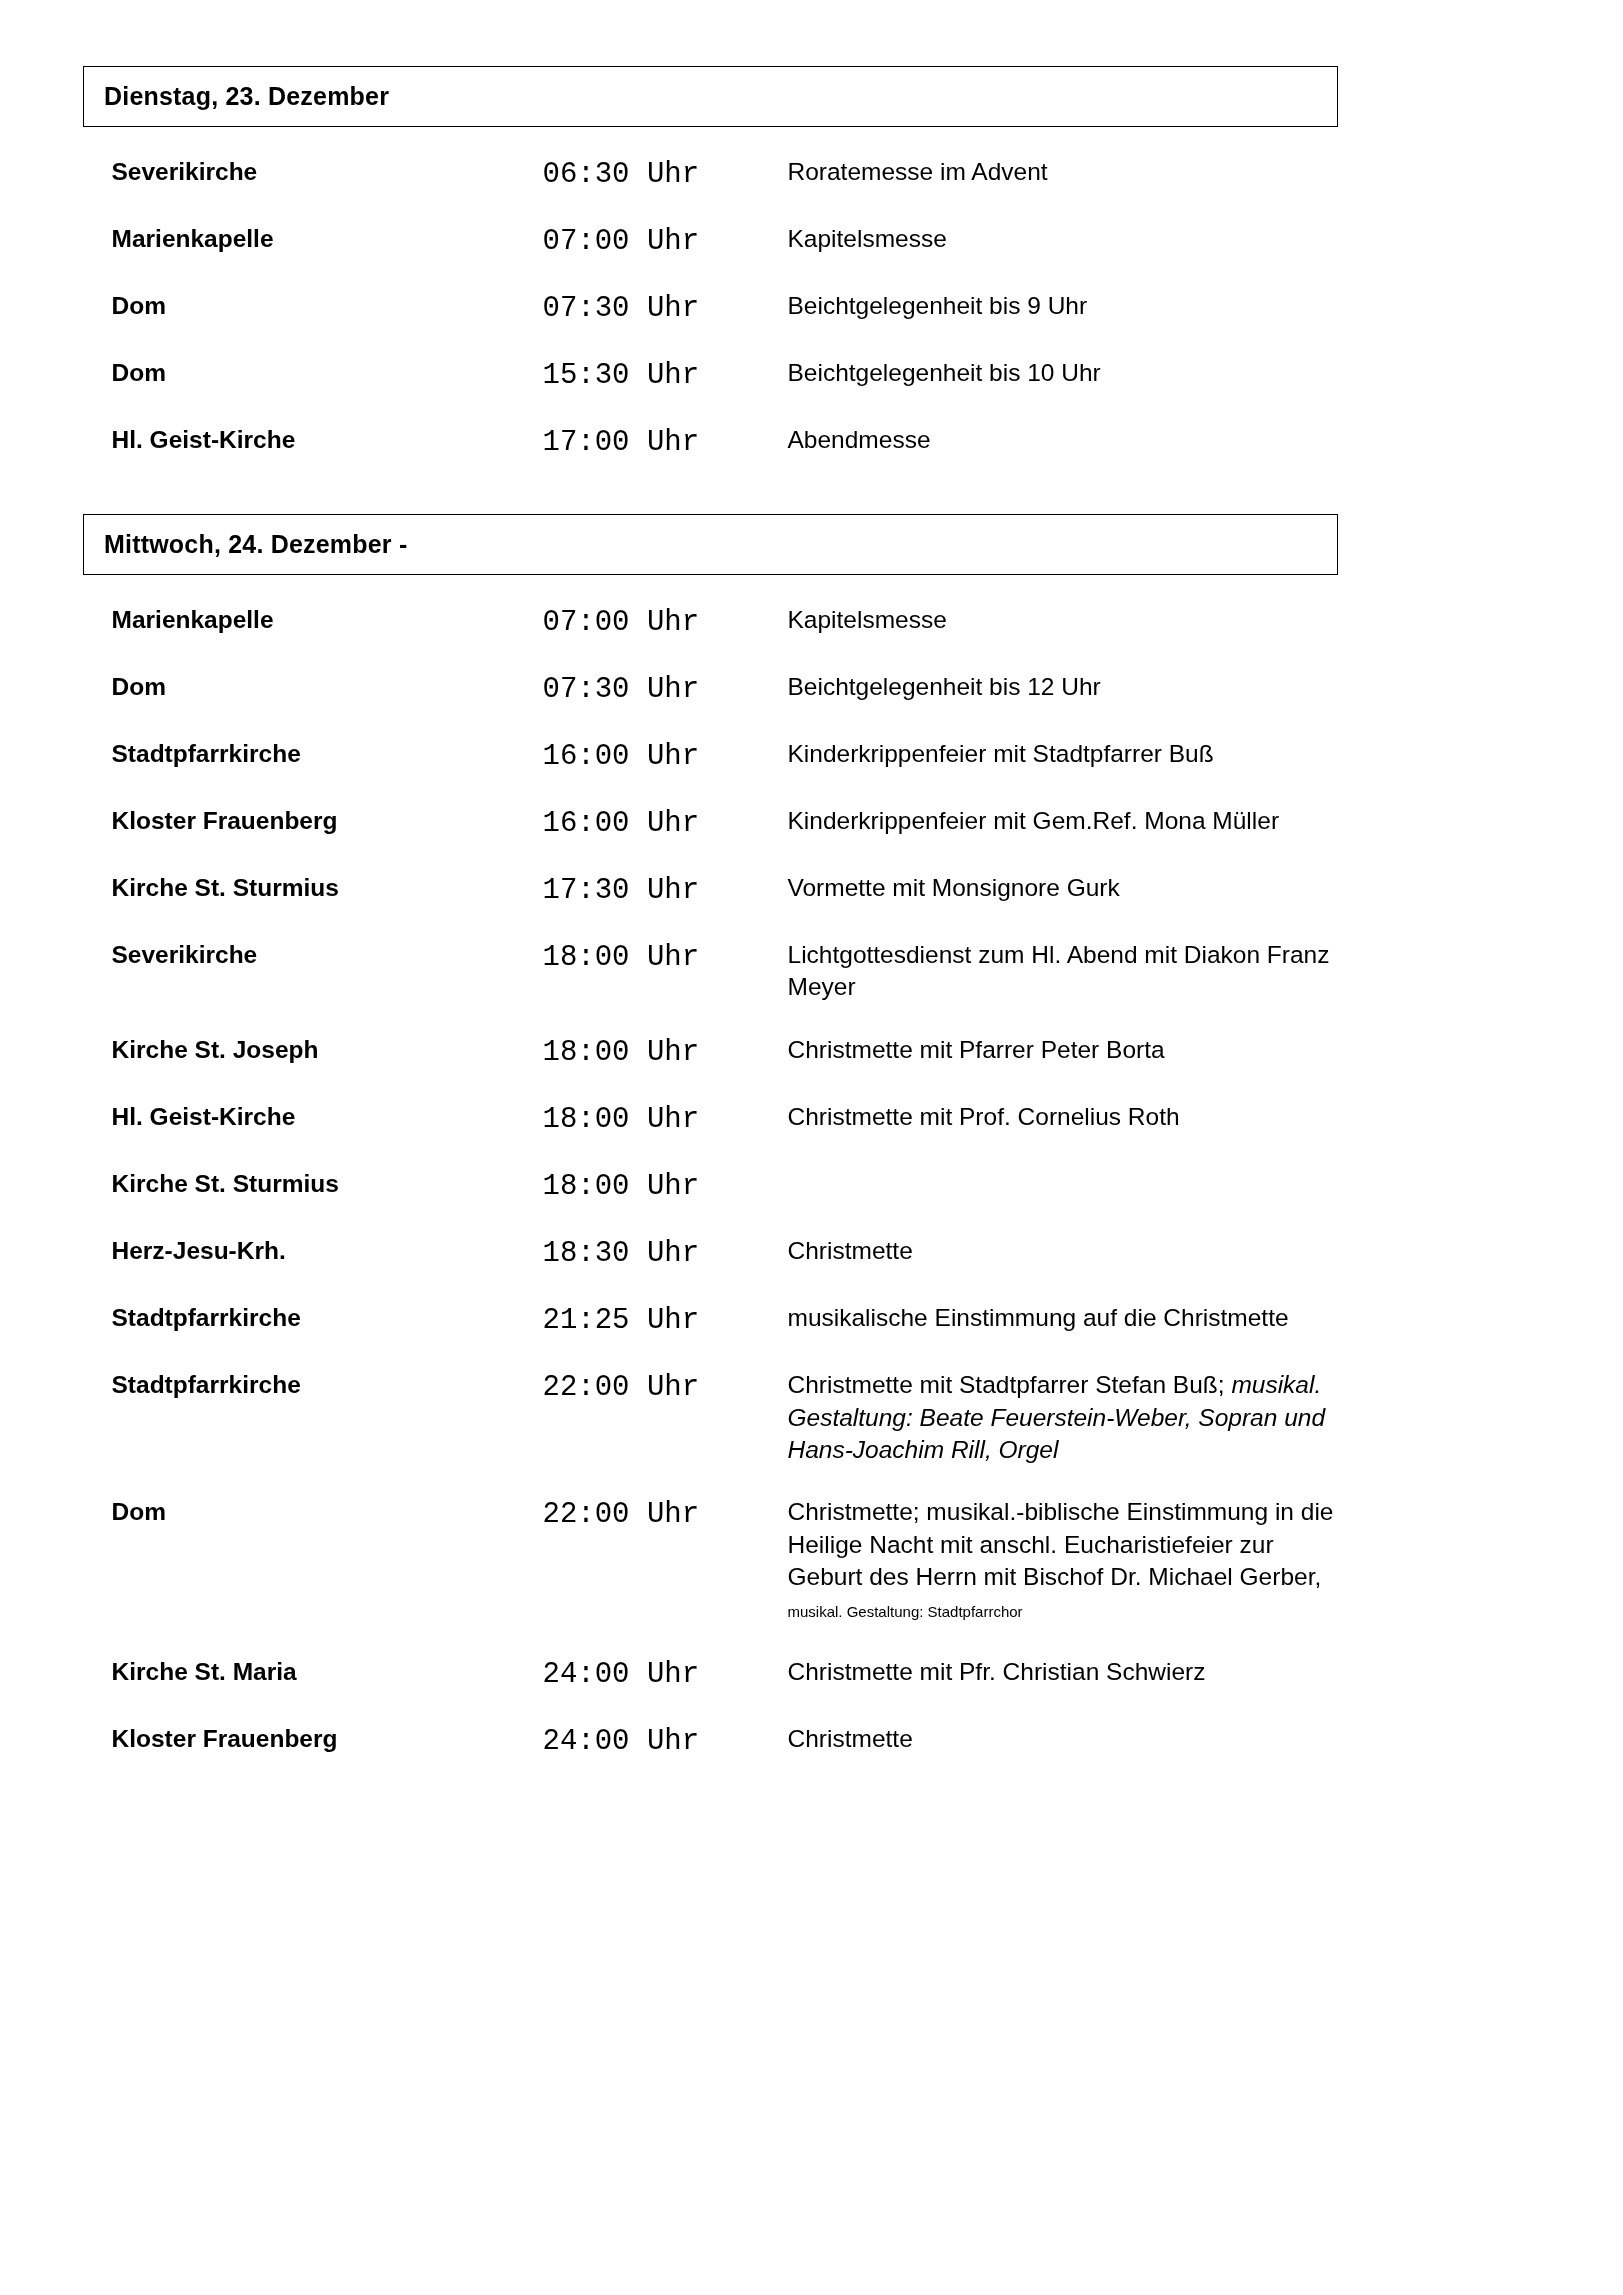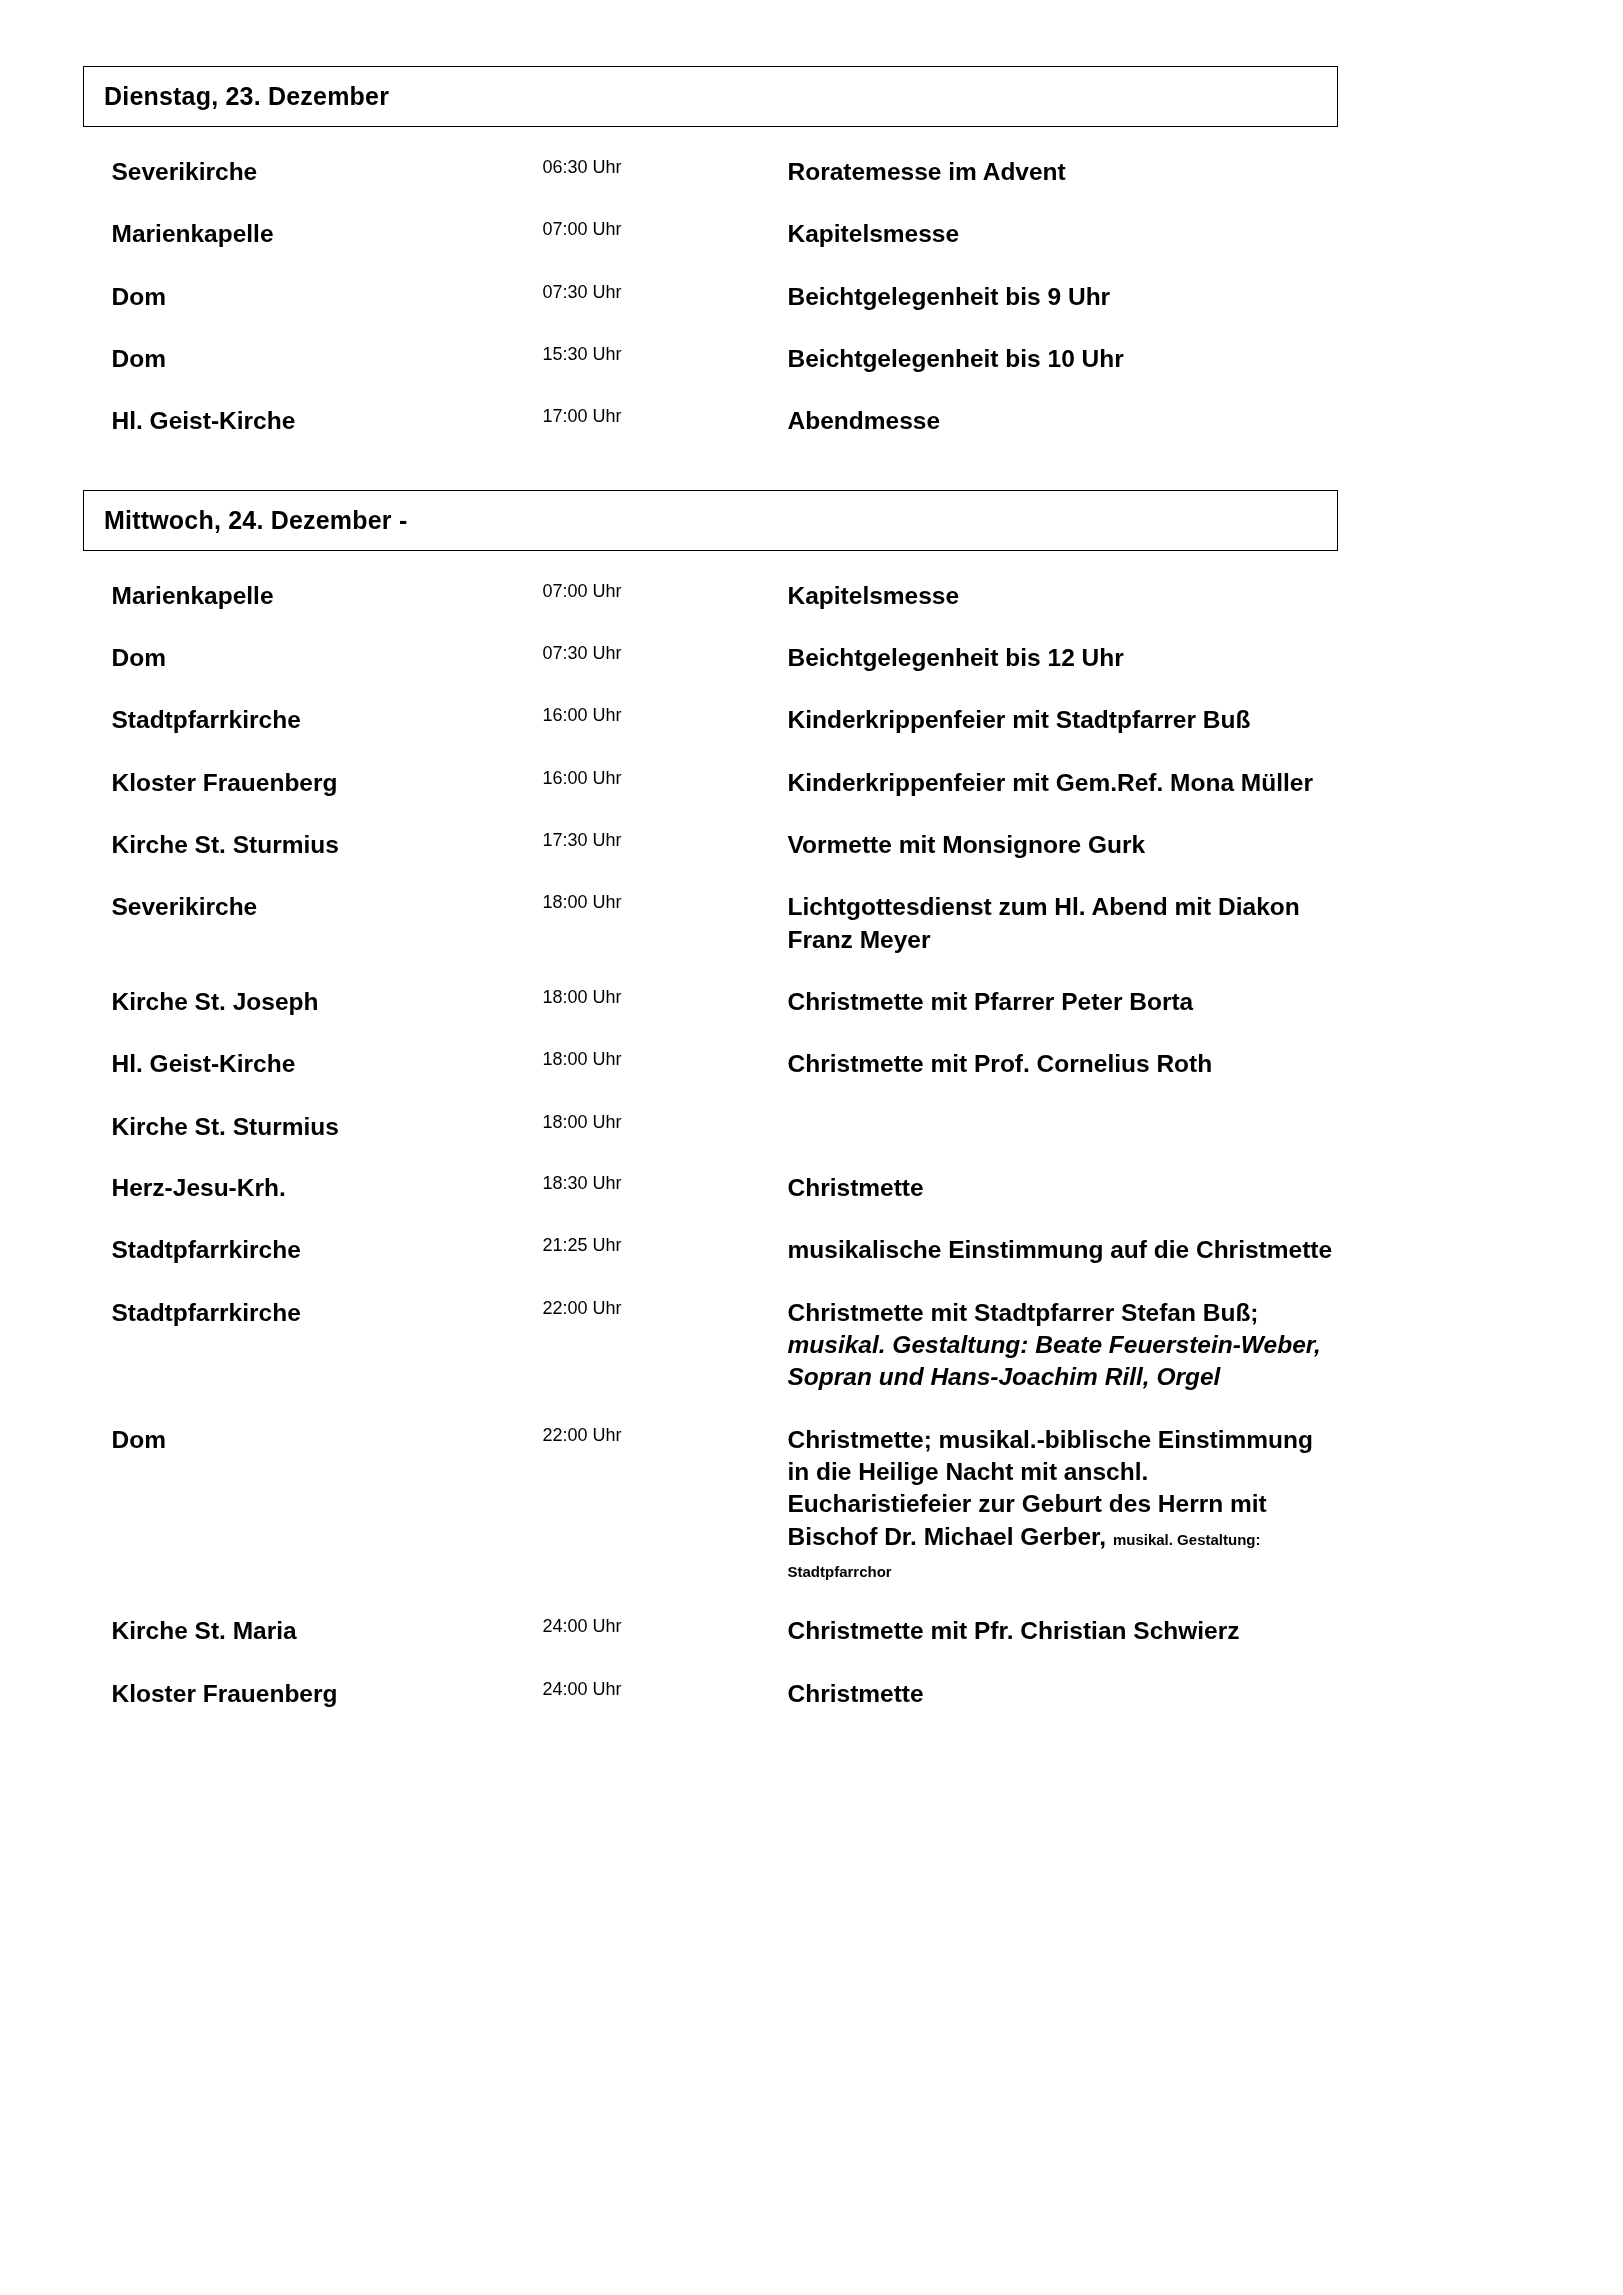--- a/index.html
+++ b/index.html
@@ -57,28 +57,29 @@
     width: 431px;
     flex: 0 0 431px;
     font-size: 24.5px;
     font-weight: bold;
     line-height: 1.28;
     margin-left: 20px;
   }
   .entry-time {
     width: 245px;
     flex: 0 0 245px;
-    font-size: 18px;
+    font-size: 29px;
     font-weight: normal;
     line-height: 1.28;
+    font-family: Liberation Mono, monospace;
   }
   .entry-desc {
     flex: 1 1 auto;
     font-size: 24.5px;
-    font-weight: bold;
+    font-weight: normal;
     line-height: 1.32;
     max-width: 837px;
   }
   .entry-desc .it {
     font-style: italic;
   }
   .entry-desc .small {
     font-size: 15px;
   }
 </style>

